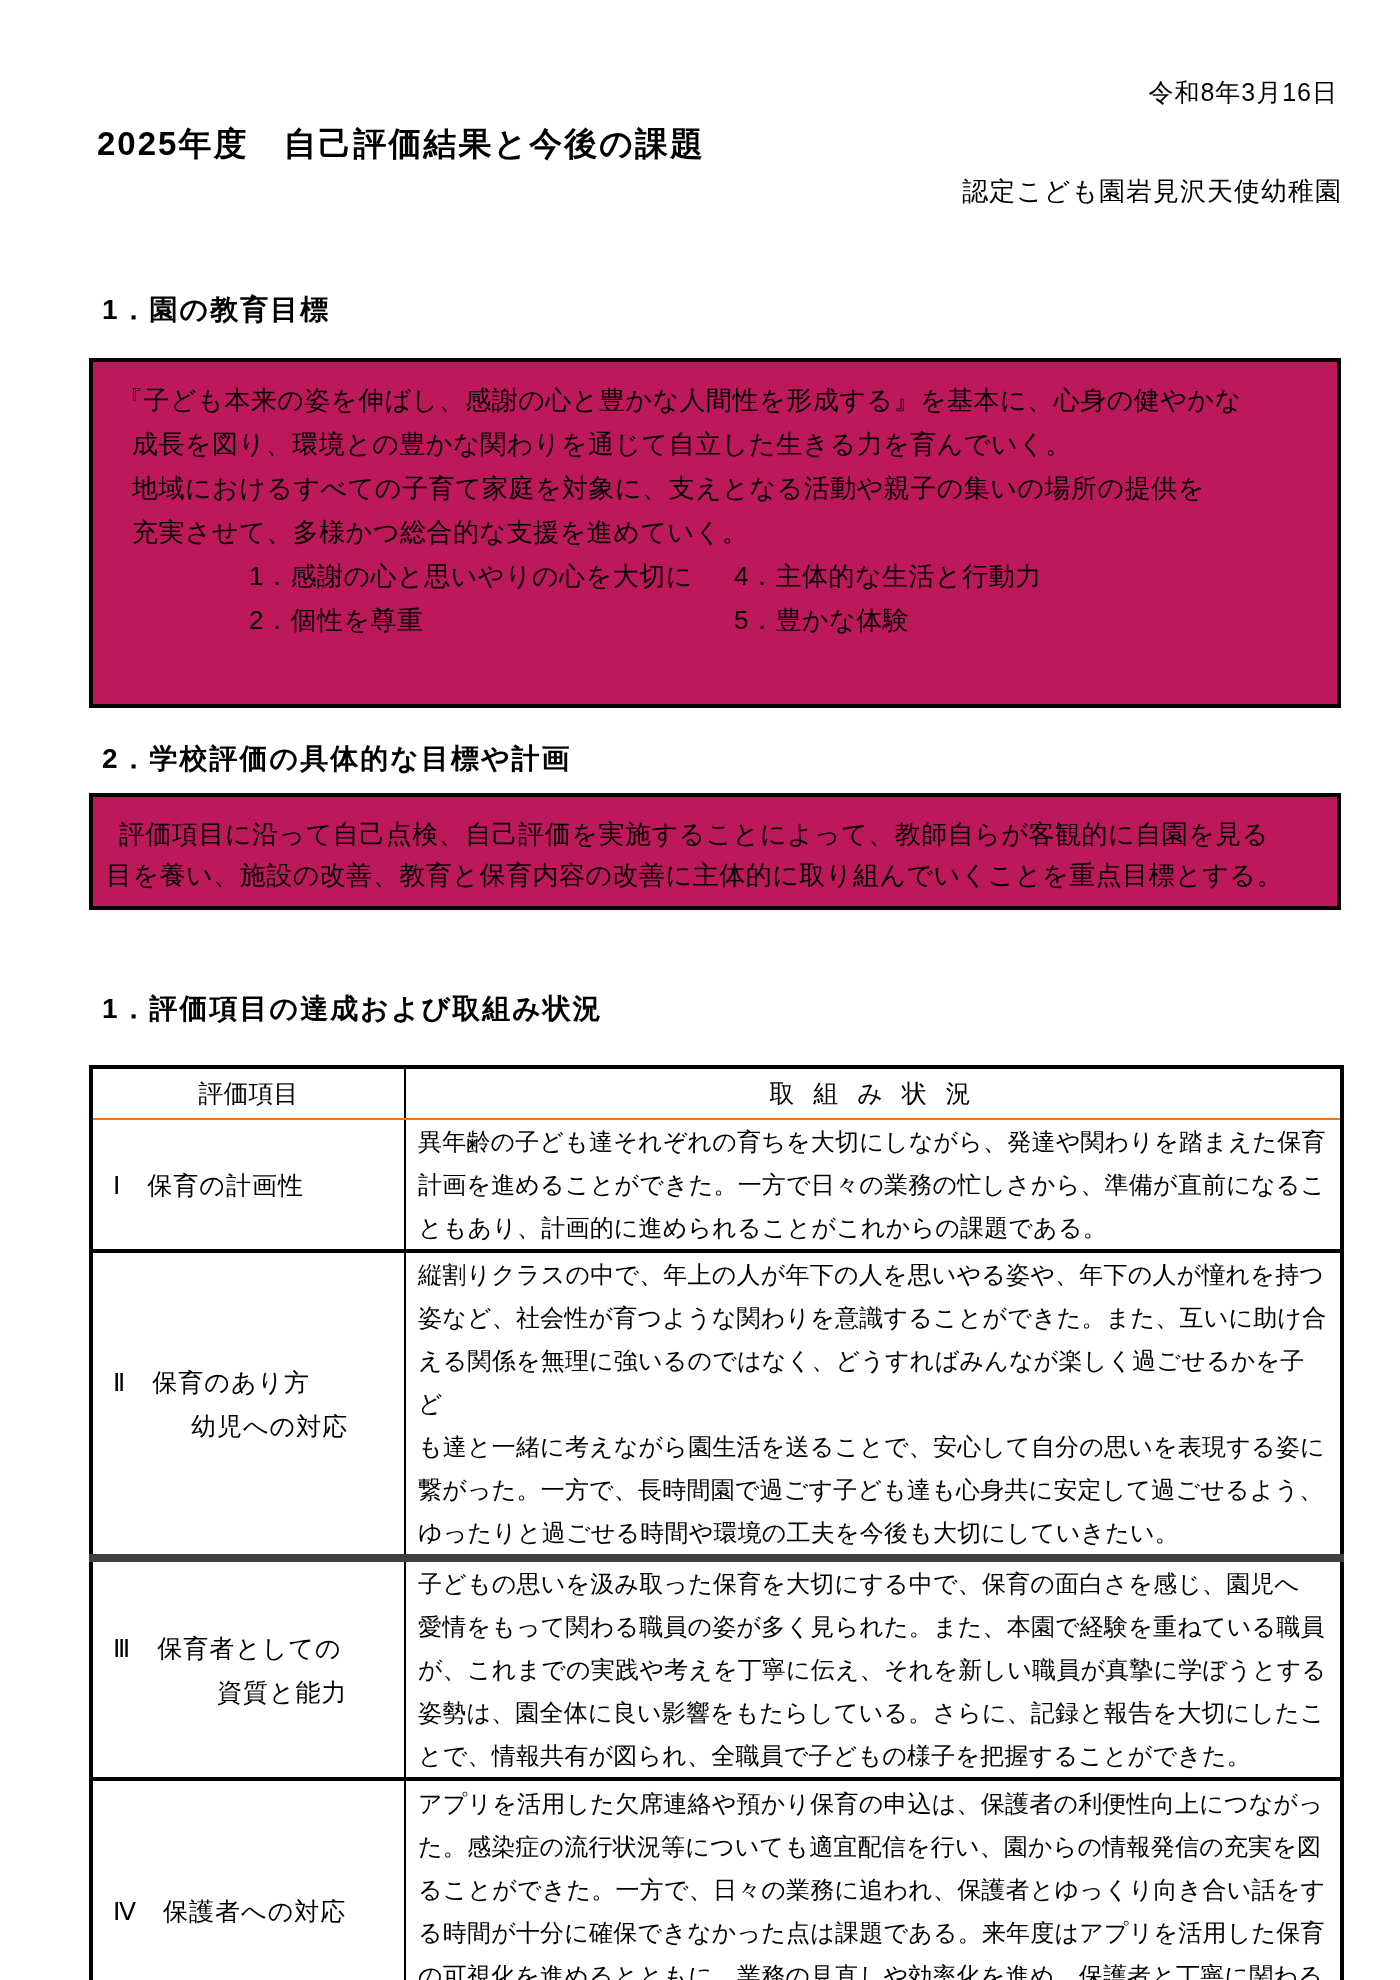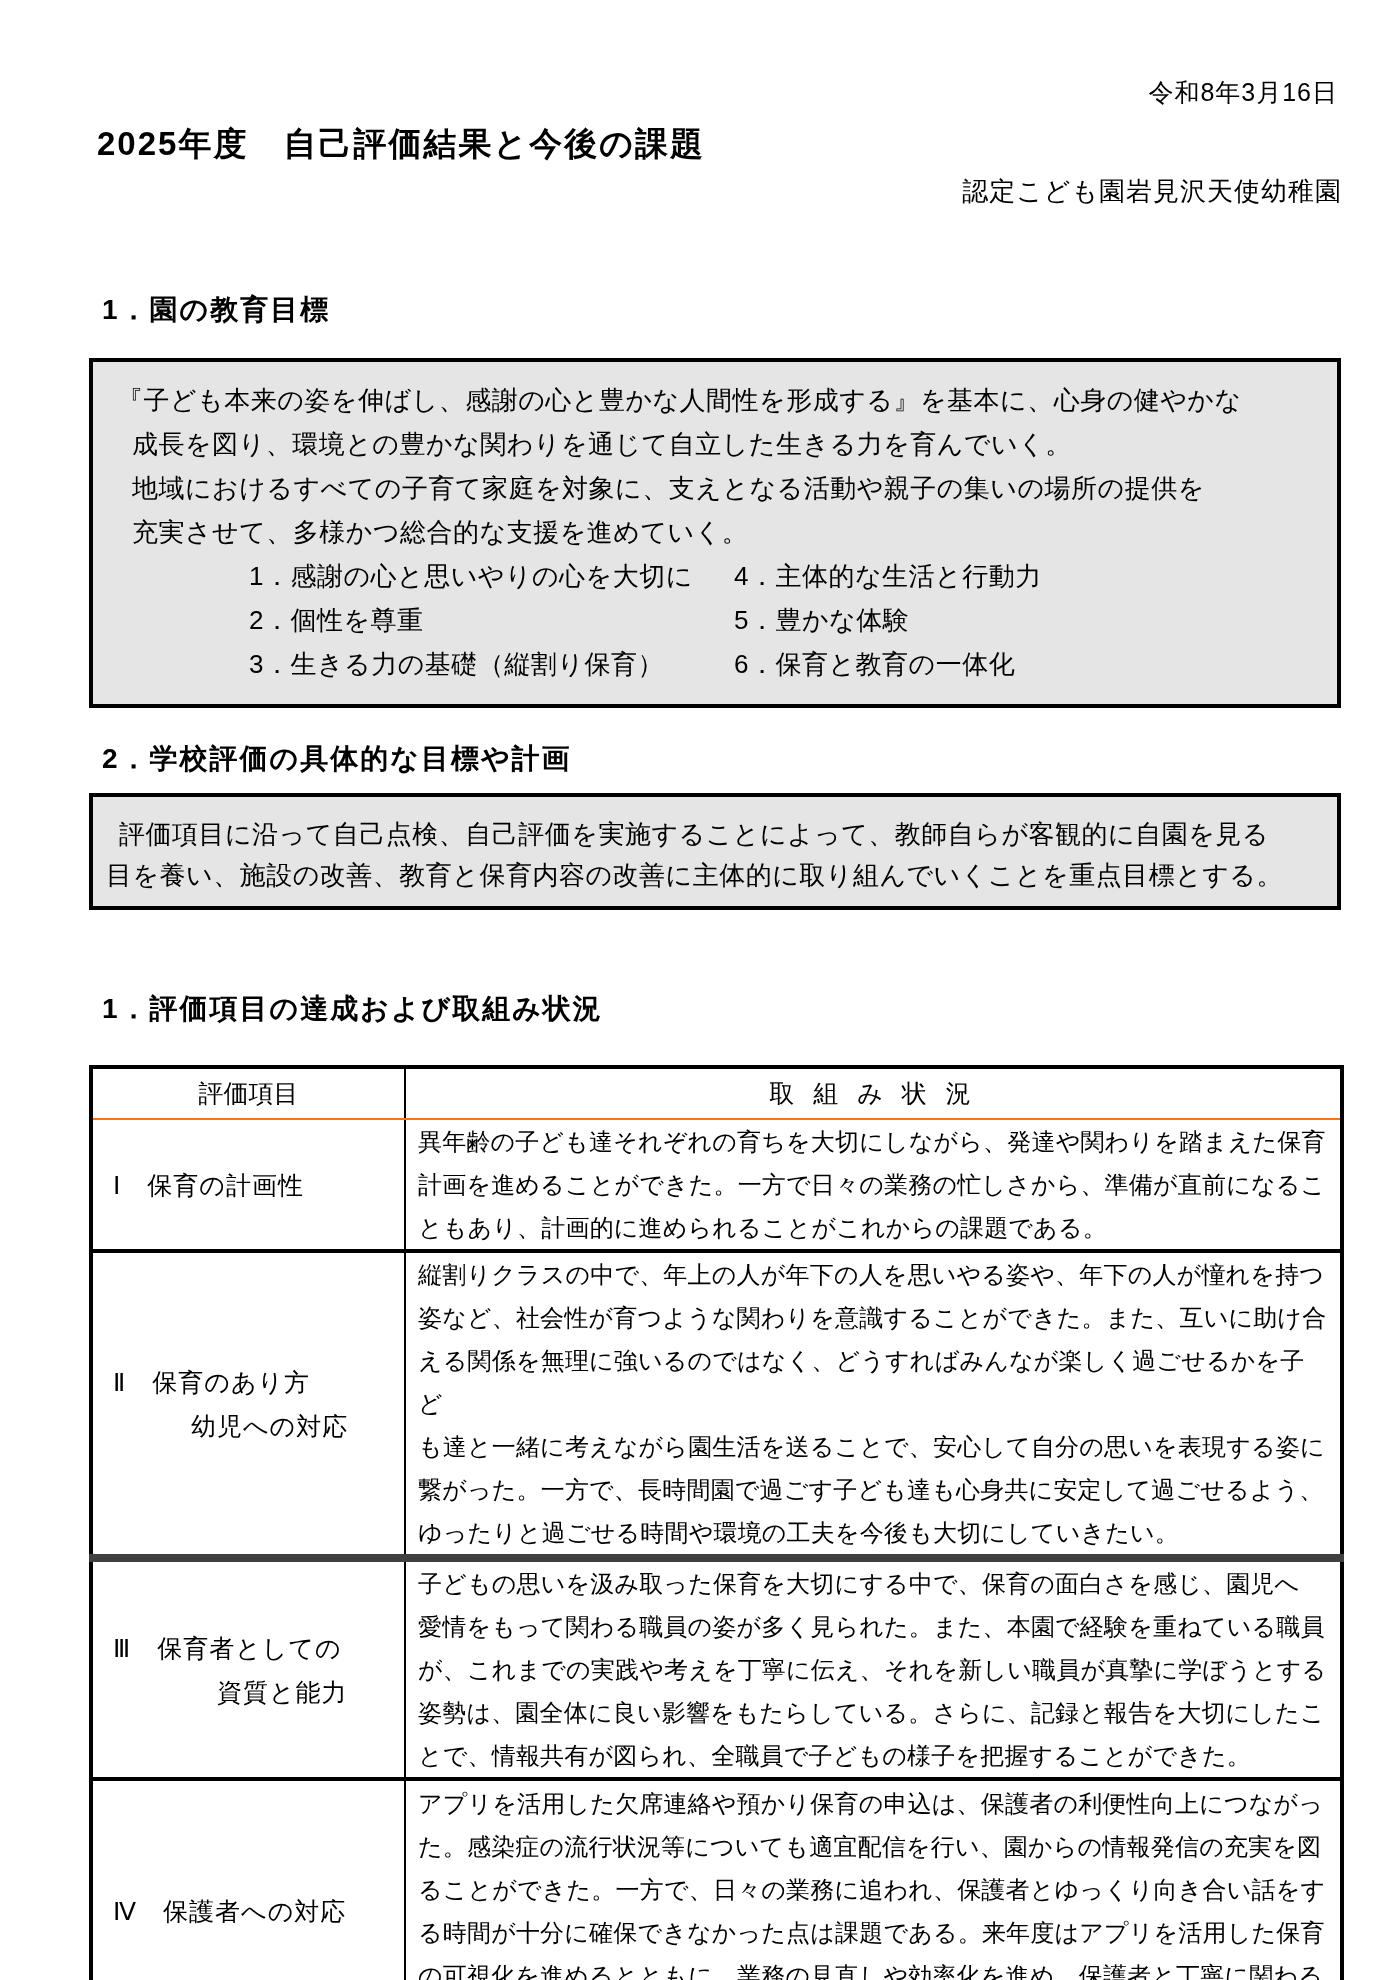--- a/index.html
+++ b/index.html
@@ -29,21 +29,21 @@
   .sec-heading {
     position: absolute; left: 93px;
     font-size: 28px; font-weight: bold; letter-spacing: 2px; text-align: center;
   }
   .h1 { top: 291px; }
   .h2 { top: 740px; }
   .h3 { top: 990px; }
 
   .box {
     position: absolute; left: 80px; width: 1252px;
-    border: 4px solid #000; background: #e5e5e5; text-decoration: underline;
+    border: 4px solid #000; background: #be185d; text-decoration: underline;
   }
   .box1 { top: 358px; height: 350px; }
   .box2 { top: 793px; height: 117px; }
 
   .box1 .para {
     position: absolute; top: 16px; left: 0; right: 10px;
     padding-left: 39px; text-indent: -15px;
     font-size: 26px; line-height: 44px; letter-spacing: 0.5px;
   }
   .goals { position: absolute; top: 192px; left: 0; right: 0; }
@@ -112,24 +112,20 @@
 充実させて、多様かつ総合的な支援を進めていく。</div>
     <div class="goals">
       <div class="goal-row">
         <span class="goal-left">1．感謝の心と思いやりの心を大切に</span>
         <span class="goal-right">4．主体的な生活と行動力</span>
       </div>
       <div class="goal-row">
         <span class="goal-left">2．個性を尊重</span>
         <span class="goal-right">5．豊かな体験</span>
       </div>
-      <div class="goal-row">
-        <span class="goal-left">3．生きる力の基礎（縦割り保育）</span>
-        <span class="goal-right">6．保育と教育の一体化</span>
-      </div>
     </div>
   </div>
 
   <div class="sec-heading h2">2．学校評価の具体的な目標や計画</div>
 
   <div class="box box2">
     <div class="para prewrap">評価項目に沿って自己点検、自己評価を実施することによって、教師自らが客観的に自園を見る
 目を養い、施設の改善、教育と保育内容の改善に主体的に取り組んでいくことを重点目標とする。</div>
   </div>
 

